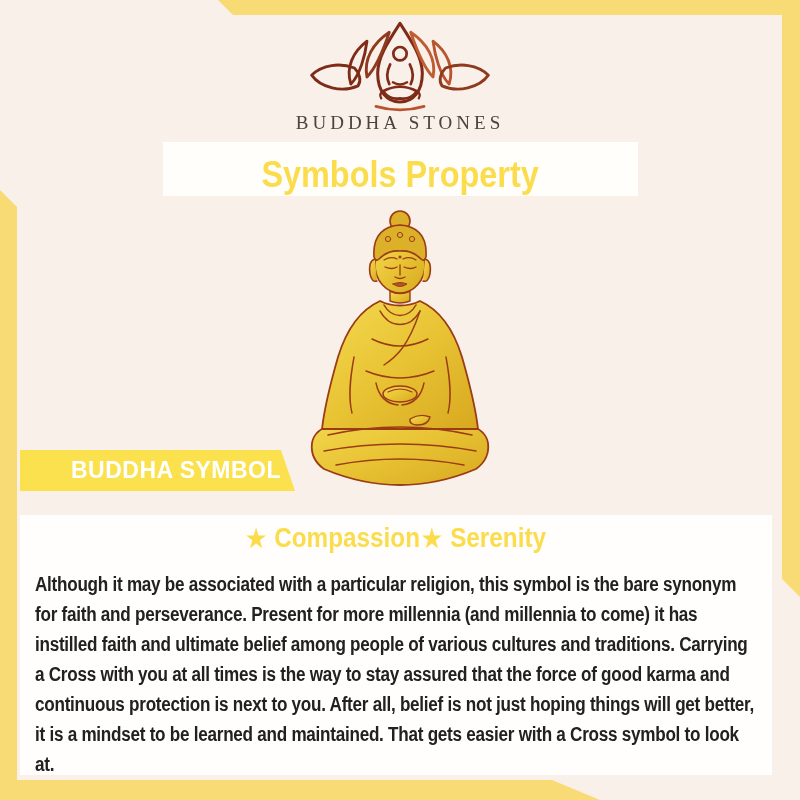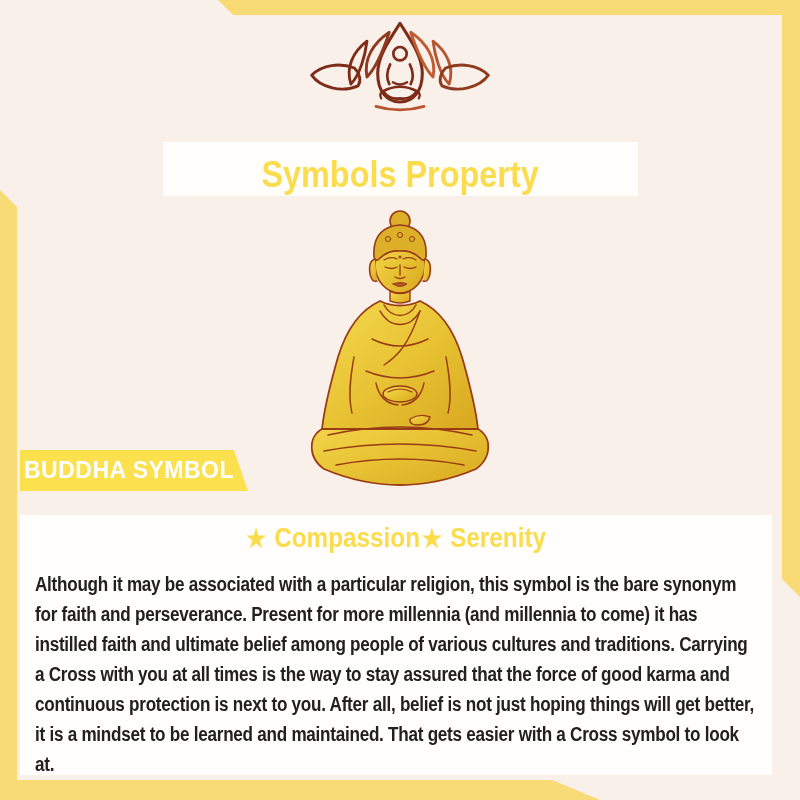--- a/index.html
+++ b/index.html
@@ -38,21 +38,21 @@
   }
 
   
   .buddha { position:absolute; left:288px; top:207px; width:224px; height:292px; }
 
   
   .ribbon {
     position:absolute; left:20px; top:450px; width:228px; height:41px;
     background:#FBE14E;
     clip-path:polygon(0 0, calc(100% - 14px) 0, 100% 100%, 0 100%);
-    display:flex; align-items:center; justify-content:center;
+    display:flex; align-items:center; justify-content:center;padding-left:47px;
   }
   .ribbon-text {
     color:#FFFFFF; font-size:23px; font-weight:700; letter-spacing:0.5px;
     padding-right:10px; white-space:nowrap;
   }
 
   
   .panel {
     position:absolute; left:20px; top:515px; width:752px; height:260px;
     background:#FFFEFC;
@@ -97,20 +97,21 @@
     <path d="M103 16 C85 28 74 46 78 66 C88 56 97 34 103 16 Z" stroke="#8E3A1F" stroke-width="3.2"></path>
     <path d="M78 26 C62 38 54 56 60 74 C70 64 76 42 78 26 Z" stroke="#7E2C18" stroke-width="3.2"></path>
     <path d="M64 56 C48 50 28 52 16 64 C26 78 50 84 68 76 C72 70 70 62 64 56 Z" stroke="#7E2C18" stroke-width="3.2"></path>
 
     <path d="M127 16 C145 28 156 46 152 66 C142 56 133 34 127 16 Z" stroke="#C05C32" stroke-width="3.2"></path>
     <path d="M152 26 C168 38 176 56 170 74 C160 64 154 42 152 26 Z" stroke="#B85430" stroke-width="3.2"></path>
     <path d="M166 56 C182 50 202 52 214 64 C204 78 180 84 162 76 C158 70 160 62 166 56 Z" stroke="#8E3A1F" stroke-width="3.2"></path>
 
     <path d="M88 99 Q115 107 142 99" stroke="#B85430" stroke-width="3"></path>
   </svg>
+  <div class="wordmark">BUDDHA STONES</div>
 
   <div class="heading-bar">
     <div class="heading-text">Symbols Property</div>
   </div>
 
   <svg class="buddha" viewBox="0 0 224 292" fill="none" stroke-linecap="round" stroke-linejoin="round">
     <defs>
       <linearGradient id="gold" x1="0" y1="0" x2="1" y2="1">
         <stop offset="0" stop-color="#F4D94F"></stop>
         <stop offset="0.5" stop-color="#E8C334"></stop>

